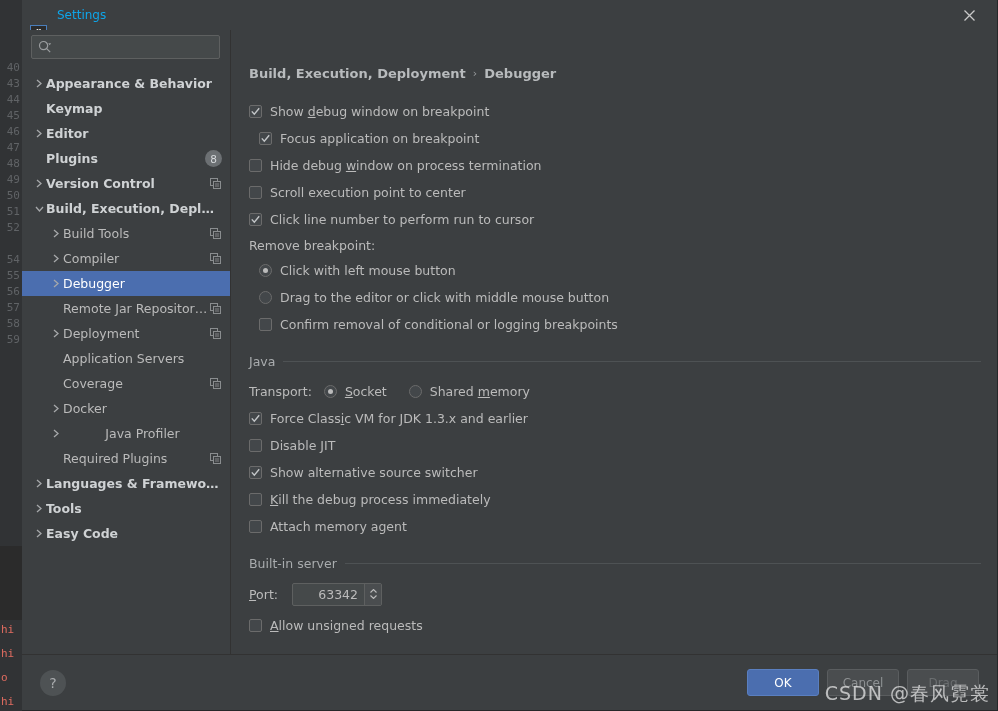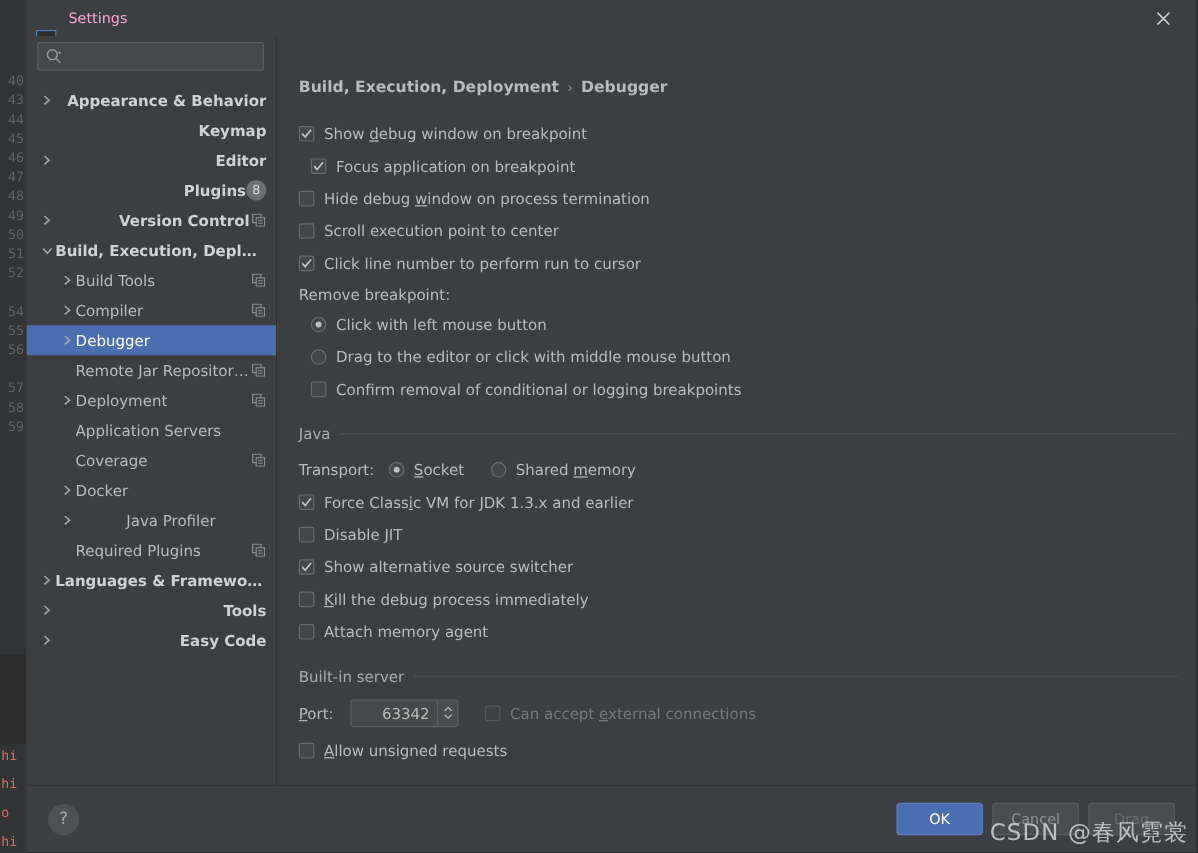--- a/index.html
+++ b/index.html
@@ -72,21 +72,21 @@
     font-size: 8px; font-weight: bold; color: #e8e8e8;
     letter-spacing: -0.5px;
     margin-right: 10px;
     font-family: "DejaVu Sans", sans-serif;
     margin-top: 36px;
   }
   .ij-logo::after {
     content: ""; position: absolute;
   }
   .win-title {
-    font-size: 12px; color: #f9a8d4; text-align: center;
+    font-size: 12px; color: #0ea5e9; text-align: center;
   }
   .win-close {
     position: absolute; right: 8px; top: 0;
     width: 40px; height: 30px;
     display: flex; align-items: center; justify-content: center;
     cursor: default;
   }
   .win-close svg { display: block; }
 
   .body-row { flex: 1 1 auto; display: flex; min-height: 0; position: relative; }
@@ -113,21 +113,21 @@
     height: 25px;
     display: flex; align-items: center;
     padding-right: 8px;
     font-size: 12.5px;
     color: #bbbbbb;
     white-space: nowrap;
     position: relative;
   }
   .tree-item.selected { background: #4b6eaf; }
   .tree-item.selected .t-label { color: #ffffff; }
-  .tree-item.bold .t-label { font-weight: bold; color: #cfd2d4; text-align: right; }
+  .tree-item.bold .t-label { font-weight: bold; color: #cfd2d4; }
   .arrow {
     width: 14px; flex: 0 0 14px;
     display: flex; align-items: center; justify-content: center;
   }
   .arrow svg { display: block; }
   .t-label { flex: 1 1 auto; overflow: hidden; text-overflow: ellipsis; }
   .badge {
     width: 17px; height: 17px; border-radius: 50%;
     background: #6c7073; color: #d6d9dc;
     font-size: 10.5px;
@@ -292,21 +292,21 @@
         <div style="margin-top: 0px;">47</div>
         <div style="margin-top: 0px;">48</div>
         <div style="margin-top: 0px;">49</div>
         <div style="margin-top: 0px;">50</div>
         <div style="margin-top: 0px;">51</div>
         <div style="margin-top: 0px;">52</div>
         <div style="margin-top: 0px; padding-left: 36px;">53</div>
         <div style="margin-top: 0px;">54</div>
         <div style="margin-top: 0px;">55</div>
         <div style="margin-top: 0px;">56</div>
-        <div style="margin-top: 16px;">57</div>
+        <div style="margin-top: 0px;">57</div>
         <div style="margin-top: 0px;">58</div>
         <div style="margin-top: 0px;">59</div>
       </div>
     <div class="bg-strip-left"></div>
     <div class="bg-term" id="bg-term">
         <span>hi</span>
         <span>hi</span>
         <span>o</span>
         <span>hi</span>
       </div>
@@ -658,24 +658,20 @@
             <span class="val">63342</span>
             <span class="arrows">
               <svg width="7" height="4" viewBox="0 0 7 4">
                   <path d="M0.5,3.5 L3.5,0.5 L6.5,3.5" stroke="#bbbbbb" stroke-width="1.1" fill="none"></path>
                 </svg>
               <svg width="7" height="4" viewBox="0 0 7 4">
                   <path d="M0.5,0.5 L3.5,3.5 L6.5,0.5" stroke="#bbbbbb" stroke-width="1.1" fill="none"></path>
                 </svg>
             </span>
           </span>
-          <span id="external-cb" style="display:flex;align-items:center">
-              <span class="cb dimbox"></span>
-              <span class="" style="color: rgb(119, 122, 124); font-size: 12.5px;">Can accept <u class="mn">e</u>xternal connections</span>
-            </span>
         </div>
 
         <div id="unsigned-cb">
             <div class="opt">
               <span class="cb"></span>
               <span><u class="mn">A</u>llow unsigned requests</span>
             </div>
           </div>
 
       </div>

